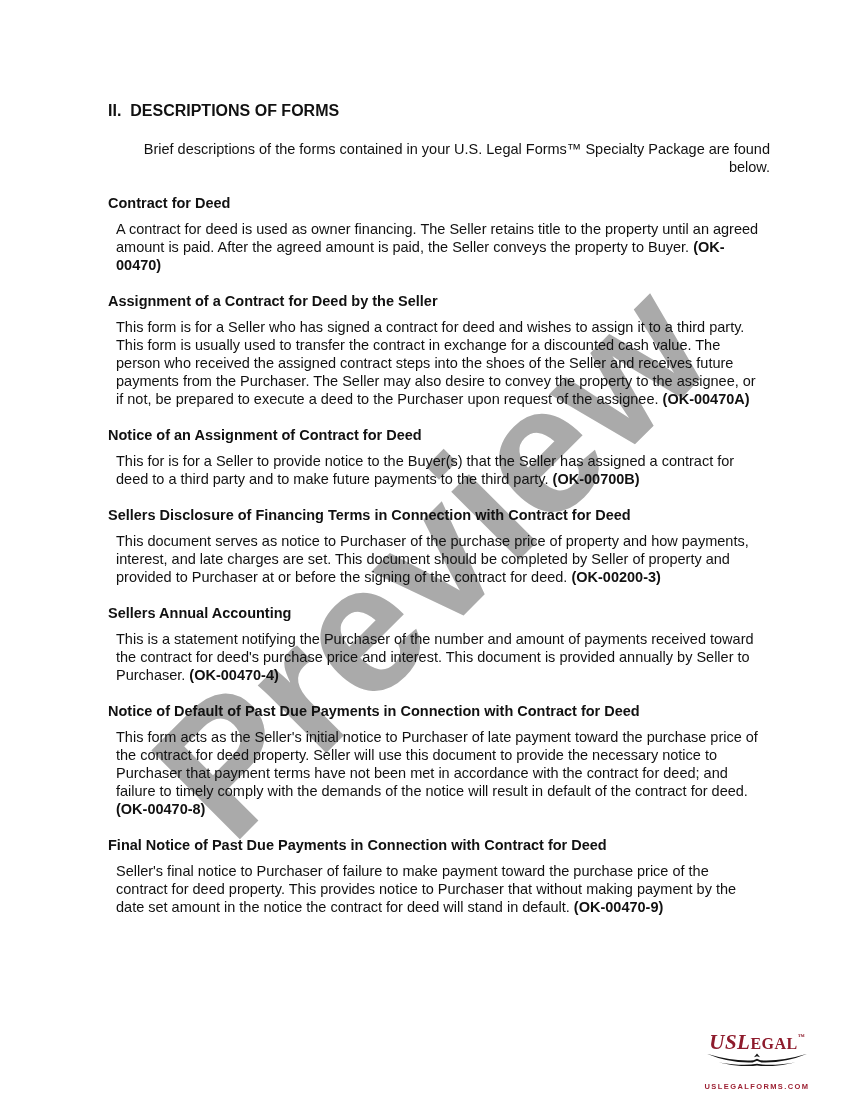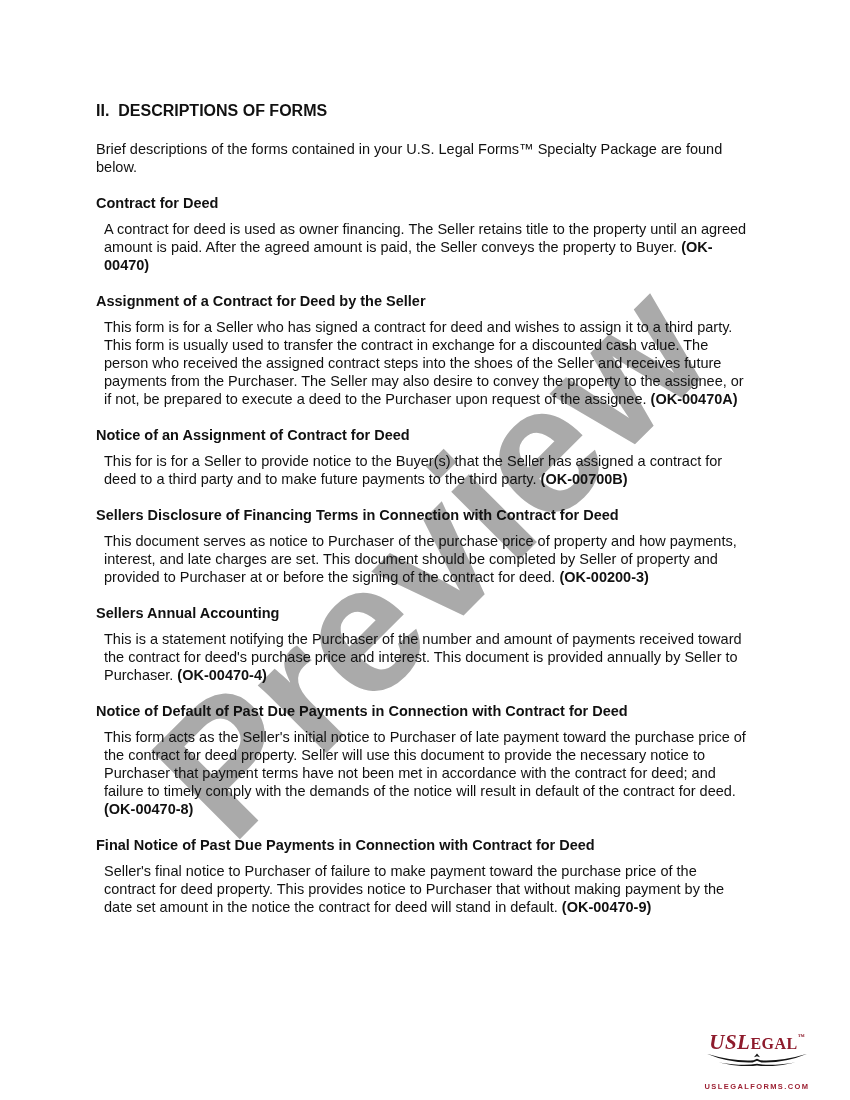--- a/index.html
+++ b/index.html
@@ -29,36 +29,37 @@
     font-size: 182px;
     color: #aaaaaa;
     transform: rotate(-45deg);
     z-index: 1;
     user-select: none;
     pointer-events: none;
     white-space: nowrap;
   }
   .content {
     position: absolute;
-    left: 96px;
+    left: 108px;
     top: 101px;
     width: 662px;
     z-index: 2;
     font-size: 14.5px;
     line-height: 18px;
   }
   .doc-title {
     font-size: 16px;
     font-weight: bold;
     margin: 0 0 20px 0;
     line-height: 19px;
     white-space: pre-wrap;
   }
   .intro {
     margin: 0 0 16px 0;
+    text-align: right;
   }
   .section {
     margin-top: 18px;
   }
   .section .heading {
     font-weight: bold;
     margin: 0;
   }
   .section .body {
     margin: 8px;

